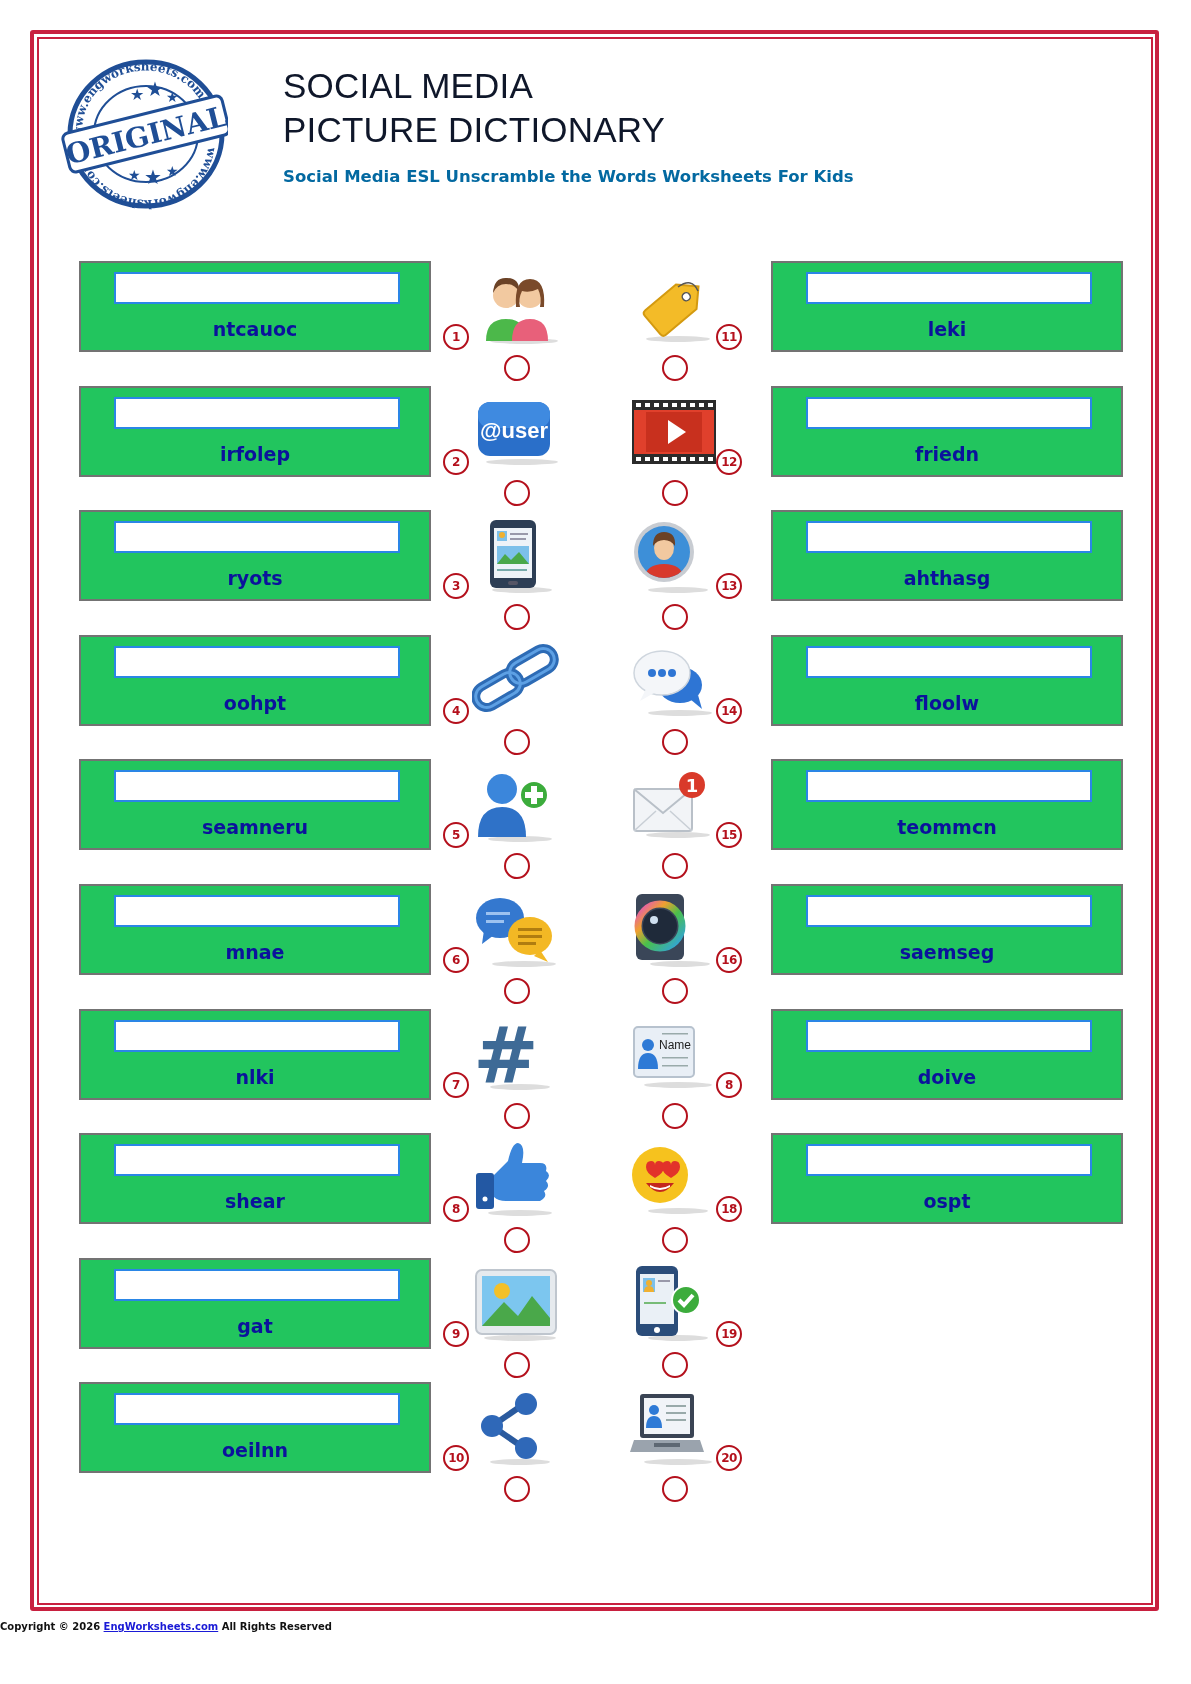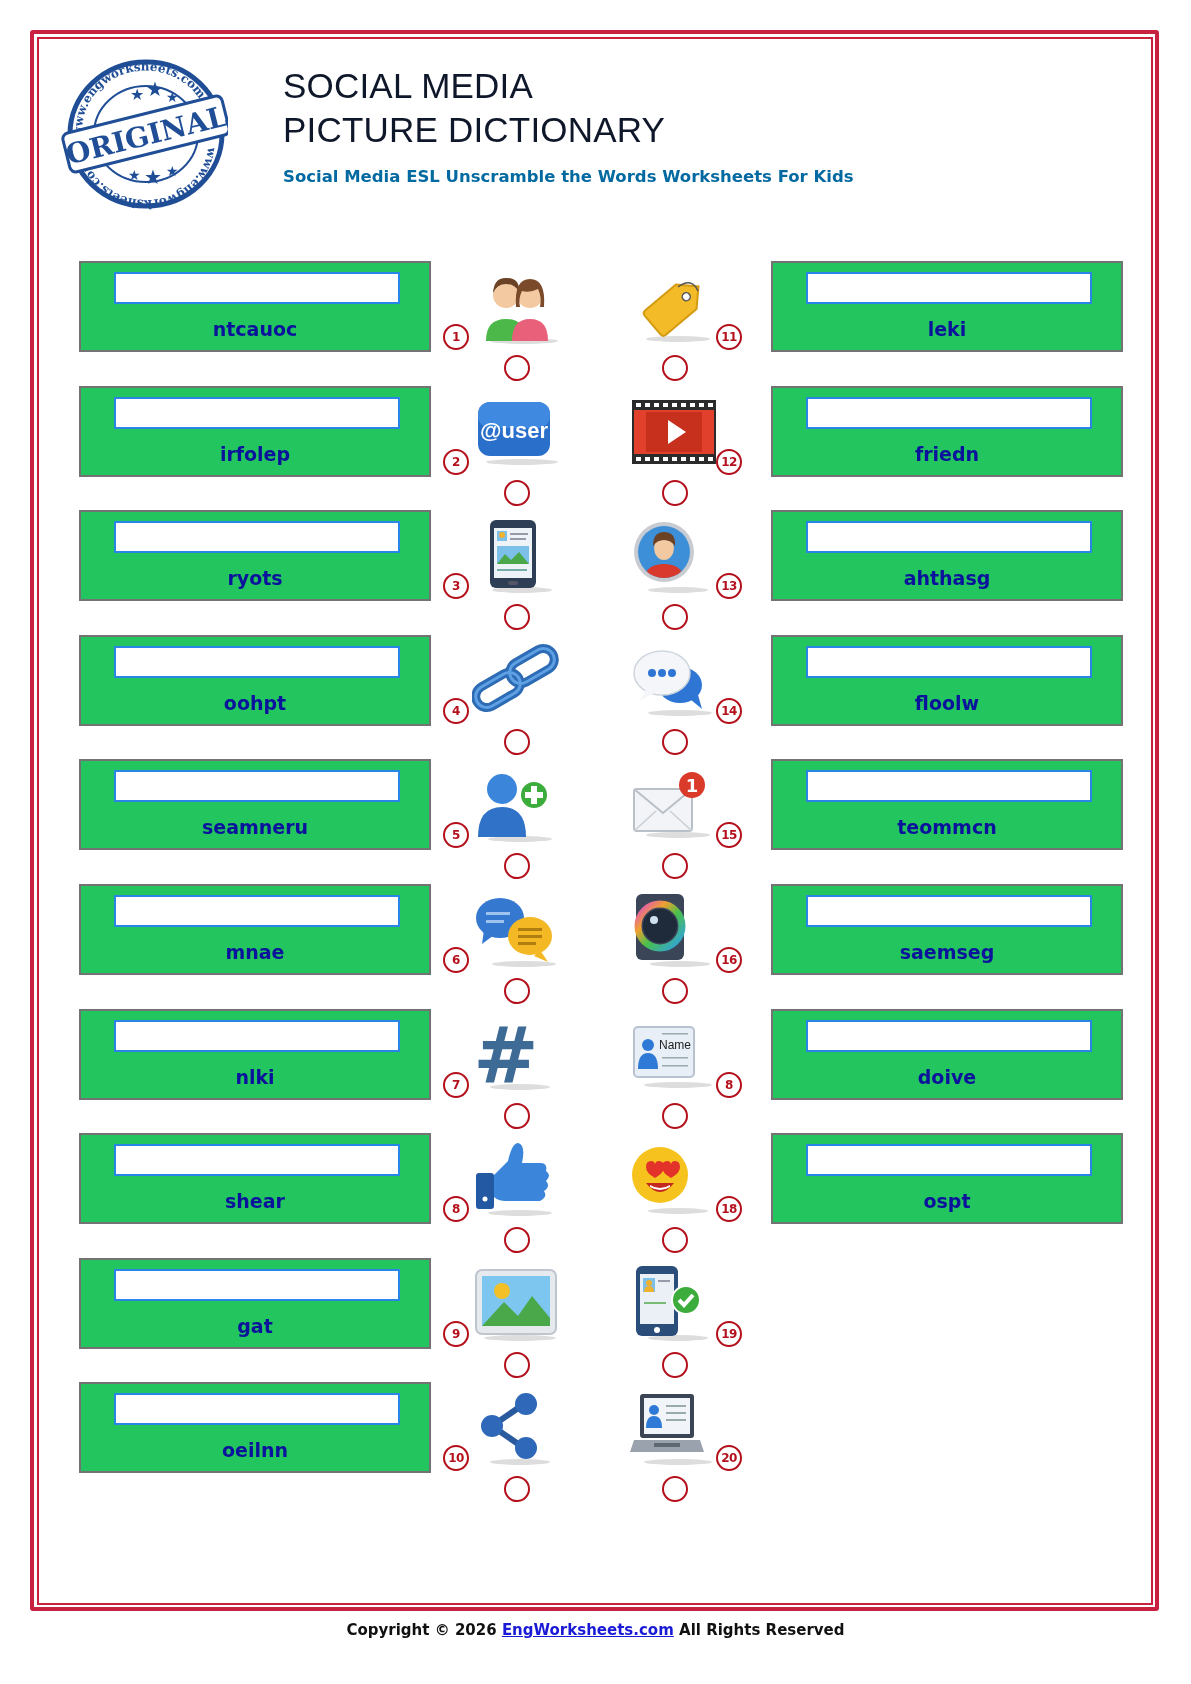--- a/index.html
+++ b/index.html
@@ -24,21 +24,21 @@
 
   .choice { position: absolute; top: 94px; width: 22px; height: 22px; border: 2px solid #b4101c; border-radius: 50%; background: #fff; cursor: pointer; }
   .choice.left { left: 504px; }
   .choice.right { left: 662px; }
 
   .icon { position: absolute; top: 6px; width: 90px; height: 80px; }
   .icon.left { left: 472px; }
   .icon.right { left: 630px; }
   .icon svg { width: 90px; height: 80px; display: block; }
 
-  .footer { position: absolute; left: 0; right: 0; top: 1621px; text-align: center; font-family: "DejaVu Sans", sans-serif; font-size: 15px; font-weight: 600; color: #111; }
+  .footer { position: absolute; left: 0; right: 0; top: 1621px; text-align: left; font-family: "DejaVu Sans", sans-serif; font-size: 10px; font-weight: 600; color: #111; }
   .footer a { color: #1a1ad6; text-decoration: underline; }
 </style>
 </head>
 <body>
 
 <div class="frame-outer"></div>
 <div class="frame-inner"></div>
 
 <div class="stamp">
   <svg viewBox="0 0 170 160" width="170" height="160">

